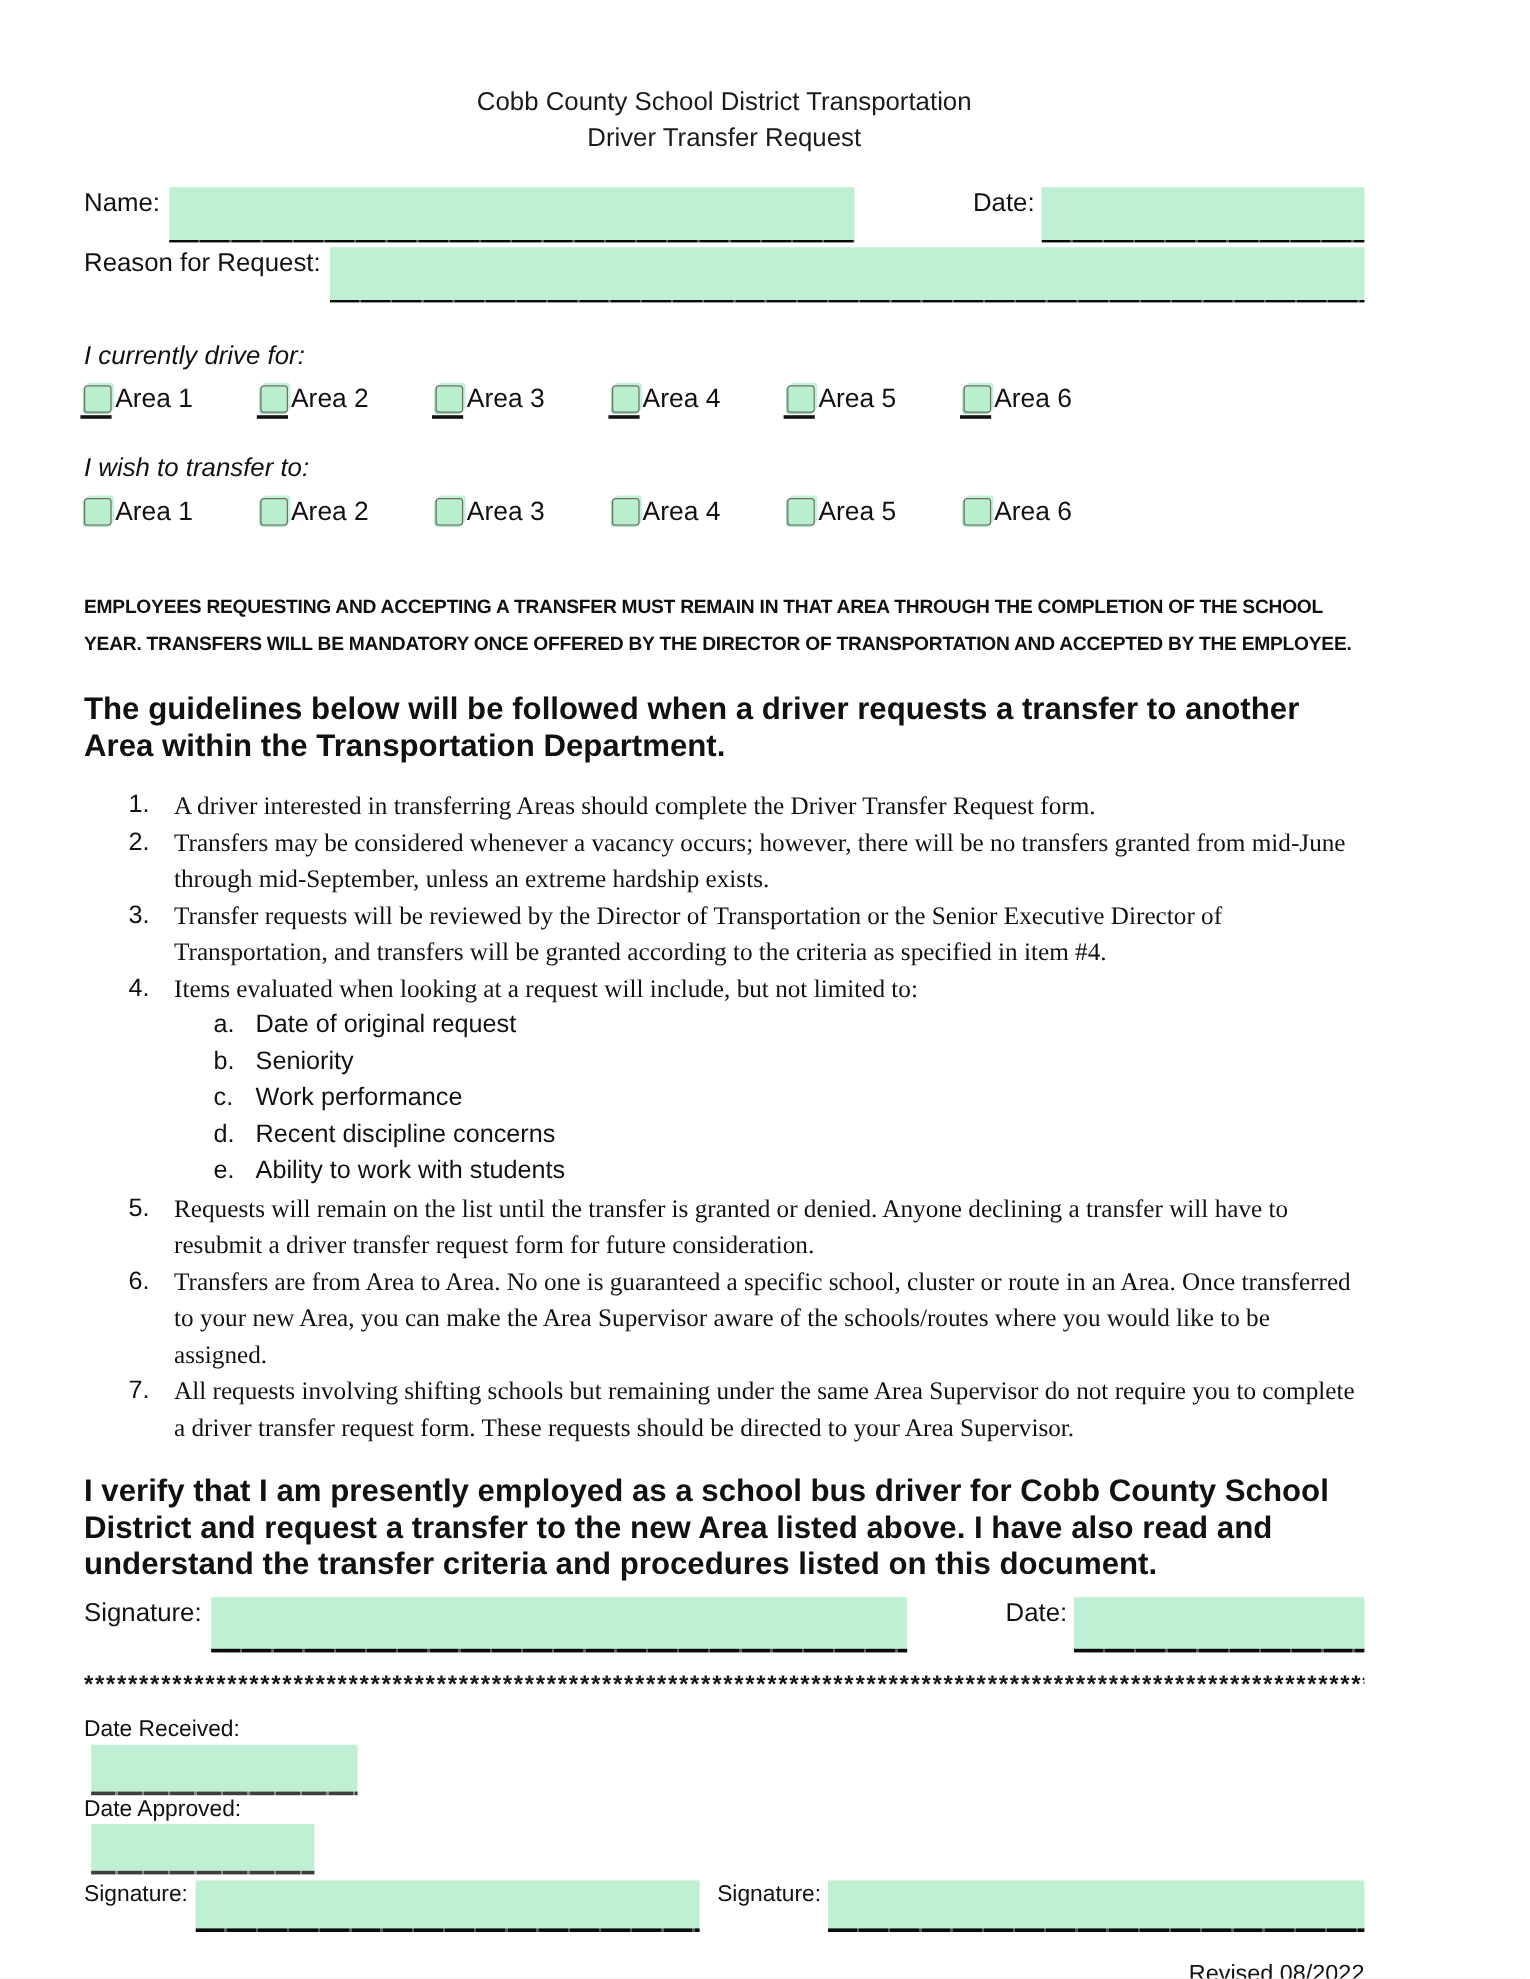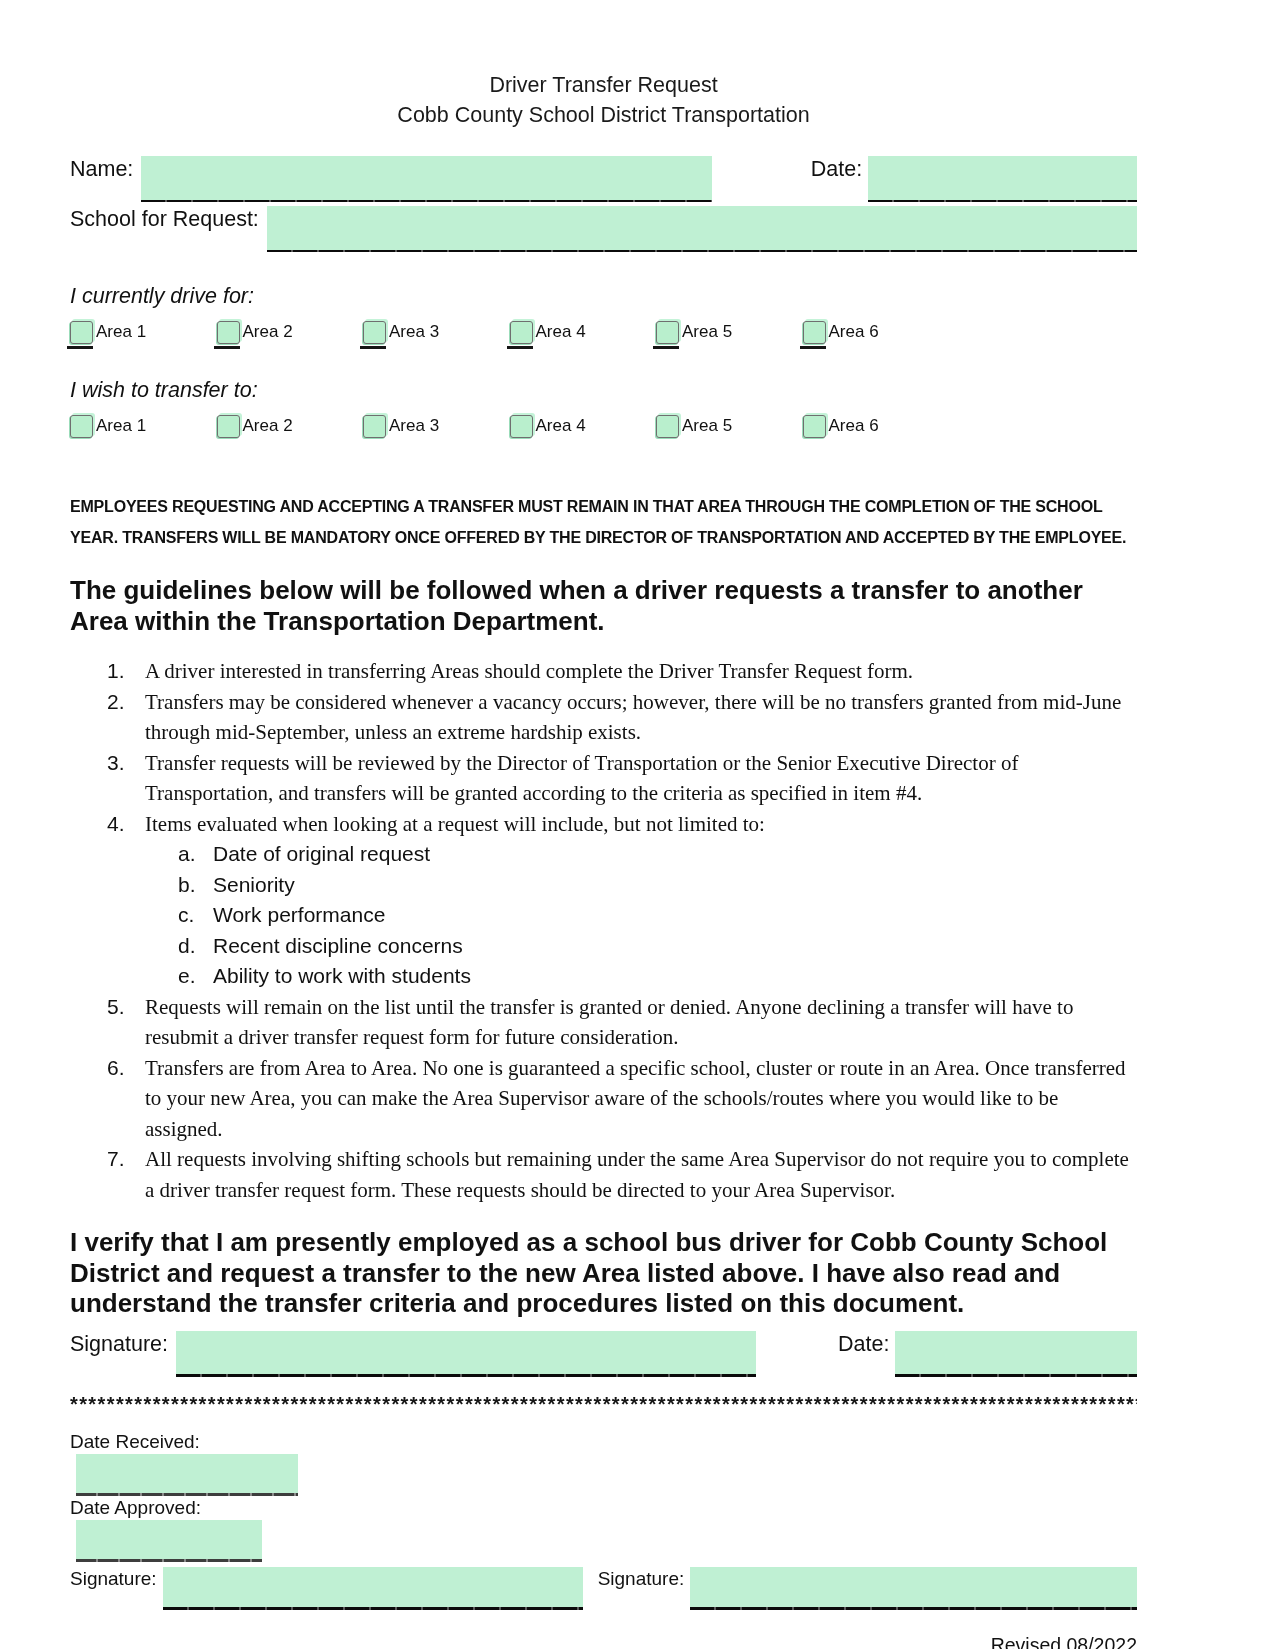--- a/index.html
+++ b/index.html
@@ -41,21 +41,21 @@
     position:relative;flex:0 0 auto;
     width:21px;height:21px;
     background:#b9efcd;
     border:1.5px solid #6f6f6f;
     border-radius:3px;
     box-shadow:2px -2px 0 #c4f3d8, -1px 1px 0 #9bdcba;
   }
   .cb-underlined .cb-box::after{
     content:"";position:absolute;left:-4px;bottom:-6px;width:26px;height:3px;background:#151515;
   }
-  .cb-label{font-size:17px;margin-left:3px;}
+  .cb-label{font-size:22px;margin-left:3px;}
 
   
   .para{font-size:26px;line-height:30.5px;text-align:left;font-weight:bold;}
   .notice{margin-top:52px;font-weight:bold;font-size:16px;line-height:30.5px;letter-spacing:-0.2px;}
   .intro{margin-top:22px;}
   .verify{margin-top:22px;}
 
   
   .glist{margin-top:20px;}
   .g-item{display:flex;font-size:21px;line-height:30.5px;}
@@ -91,40 +91,40 @@
 
   .revised{margin-top:24px;text-align:right;font-size:19.5px;color:#111;}
 </style>
 </head>
 <body>
 
 <div class="page">
   <div class="content">
 
     <div class="title-block">
+      <div>Cobb County School District Transportation</div>
       <div>Driver Transfer Request</div>
-      <div>Cobb County School District Transportation</div>
     </div>
 
     <div class="frow name-row">
       <span class="flabel">Name:</span>
       <div class="gfield gf-name">
         <span></span>
         <div class="uline"></div>
       </div>
       <div class="name-spacer"></div>
       <span class="flabel">Date:</span>
       <div class="gfield gf-date">
         <span></span>
         <div class="uline"></div>
       </div>
     </div>
 
     <div class="frow reason-row">
-      <span class="flabel">School for Request:</span>
+      <span class="flabel">Reason for Request:</span>
       <div class="gfield gf-reason">
         <span></span>
         <div class="uline"></div>
       </div>
     </div>
 
     <div class="cb-prompt">I currently drive for:</div>
     <div class="cb-row cb-underlined">
         <div class="cb-item">
           <span class="cb-box"></span>

